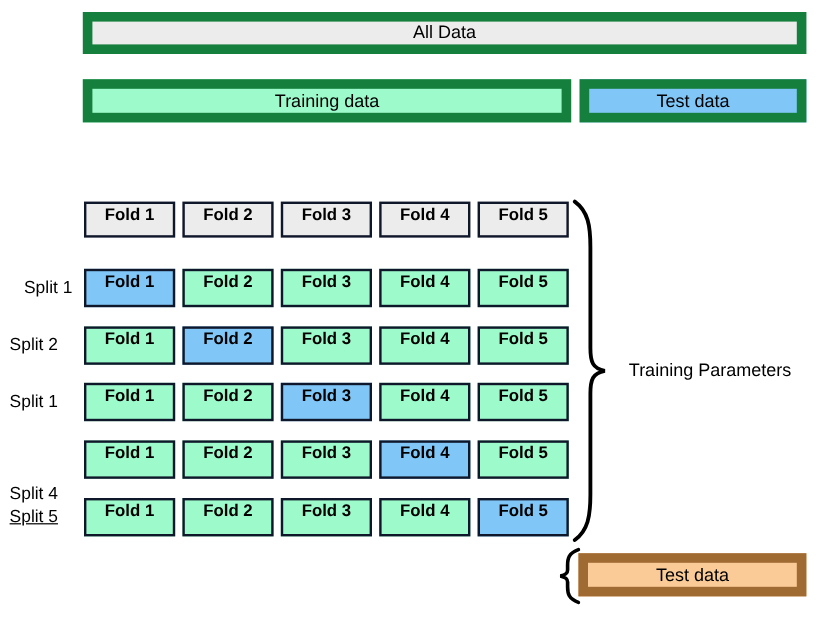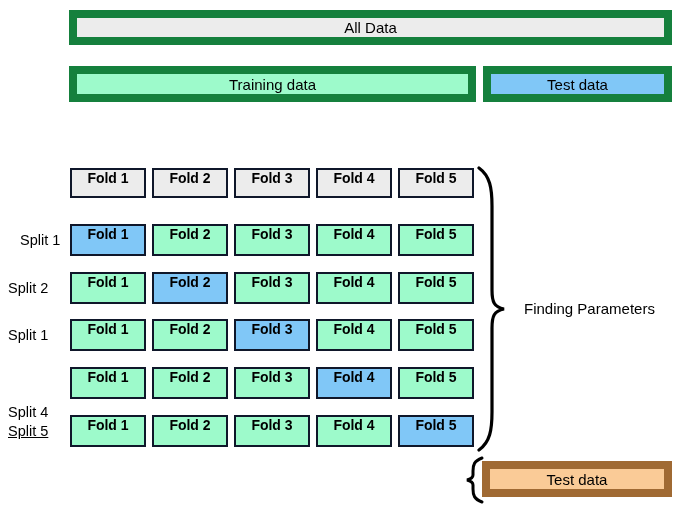--- a/index.html
+++ b/index.html
@@ -202,21 +202,21 @@
   <svg class="brace-svg" style="left:476px; top:166px;" width="34" height="286" viewBox="0 0 34 286">
     <path d="M 3 2
              C 14 10, 16 22, 16 40
              L 16 124
              C 16 136, 18 141, 28 143
              C 18 145, 16 150, 16 162
              L 16 246
              C 16 264, 14 276, 3 284" fill="none" stroke="#000000" stroke-width="3.2" stroke-linecap="round"></path>
   </svg>
 
-  <div class="annot" style="left:524px; top:300px;">Finding Parameters</div>
+  <div class="annot" style="left:524px; top:300px;">Training Parameters</div>
 
 
   <svg class="brace-svg" style="left:464px; top:456px;" width="22" height="48" viewBox="0 0 22 48">
     <path d="M 18 2
              C 10 5, 9 9, 9 15
              L 9 19
              C 9 22, 7 23, 3 24
              C 7 25, 9 26, 9 29
              L 9 33
              C 9 39, 10 43, 18 46" fill="none" stroke="#000000" stroke-width="3" stroke-linecap="round"></path>

